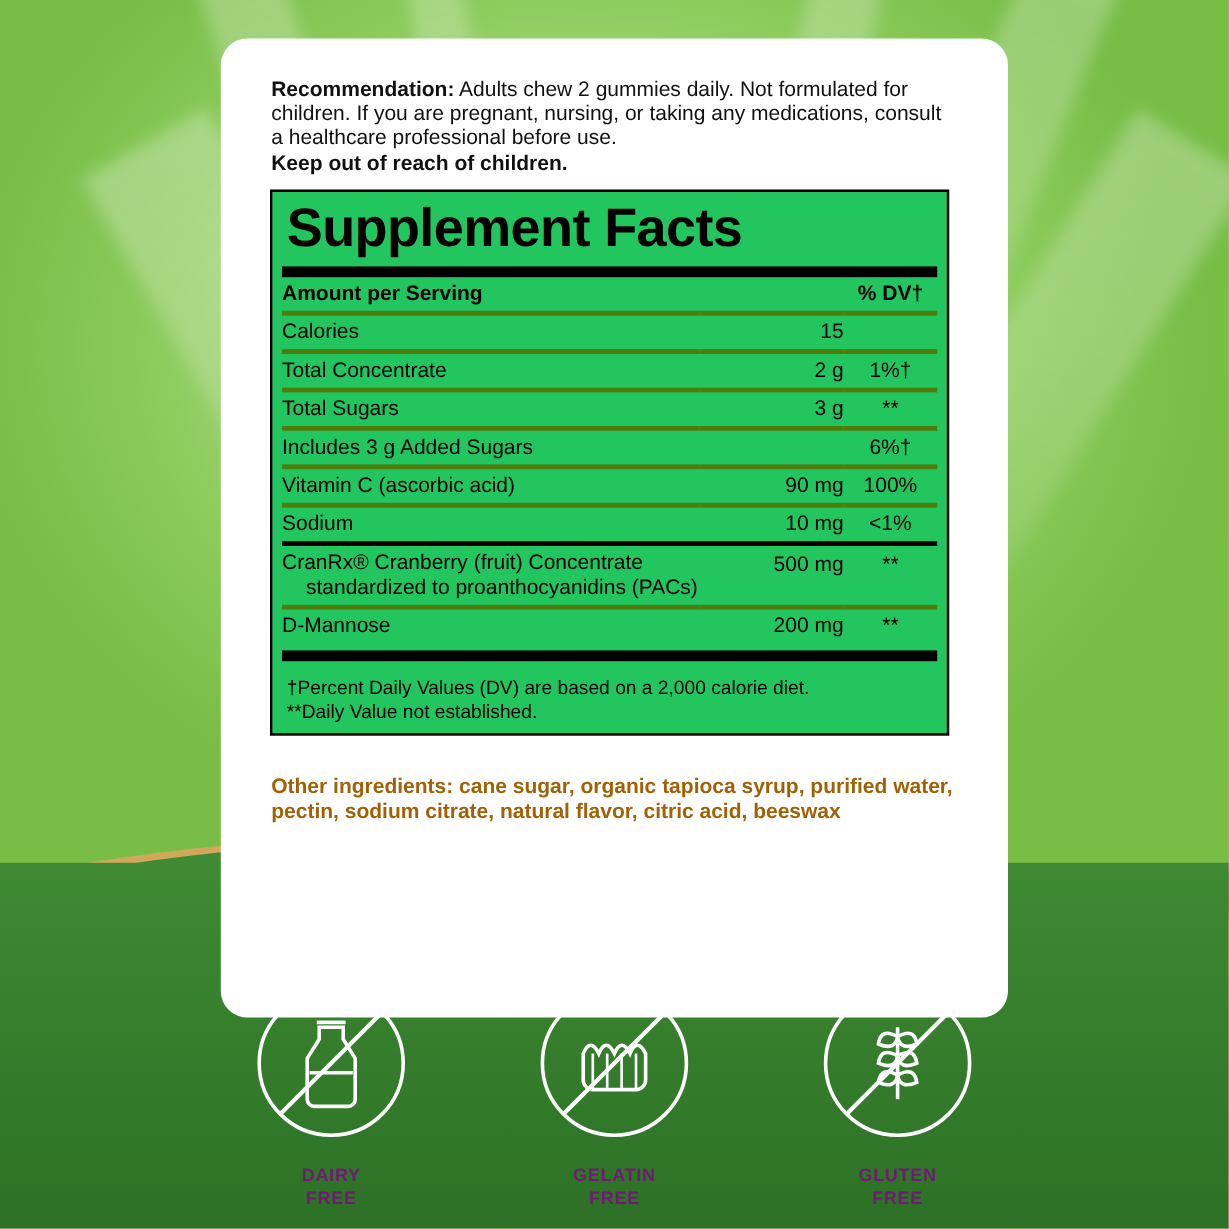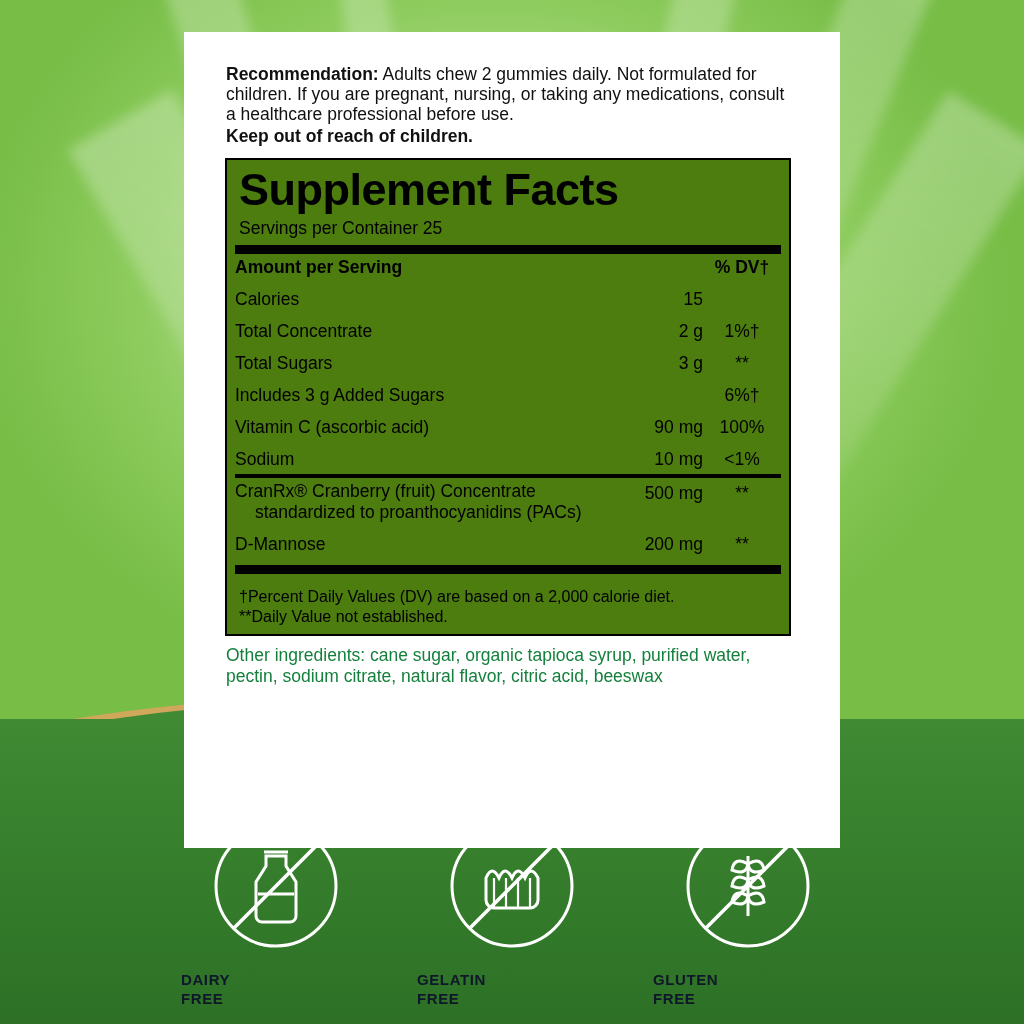--- a/index.html
+++ b/index.html
@@ -54,20 +54,21 @@
   }
 
   
   .label-panel {
     position: absolute;
     left: 184px;
     top: 32px;
     width: 656px;
     height: 816px;
     background: #ffffff;
+    border-radius: 22px;
   }
 
   .recommendation {
     position: absolute;
     left: 42px;
     top: 32px;
     width: 572px;
     font-size: 17.5px;
     line-height: 20px;
     color: #111111;
@@ -80,21 +81,21 @@
   }
 
   
   .sf-box {
     position: absolute;
     left: 41px;
     top: 126px;
     width: 566px;
     border: 2.5px solid #000;
     box-sizing: border-box;
-    background: #4d7c0f;
+    background: #22c55e;
     padding: 0 8px;
   }
   .sf-title {
     font-family: "Liberation Sans", sans-serif;
     font-weight: bold;
     font-size: 45px;
     line-height: 52px;
     letter-spacing: -0.5px;
     text-align: left;
     margin: 4px 0 2px 4px;
@@ -141,36 +142,38 @@
     padding: 13px 0 7px 4px;
     color: #000;
   }
   .other-ing {
     position: absolute;
     left: 42px;
     top: 613px;
     width: 574px;
     font-size: 17.5px;
     line-height: 21px;
-    color: #15803d;
+    color: #a16207;
+    font-weight: bold;
   }
 
   
   .badges {
     position: absolute;
     left: 0;
     bottom: 16px;
     width: 1024px;
     display: flex;
     justify-content: center;
     gap: 46px;
   }
   .badge {
     width: 190px;
-    color: #0f172a;
+    text-align: center;
+    color: #701a75;
   }
   .badge .circle {
     width: 140px;
     height: 140px;
     margin: 0 auto 14px auto;
   }
   .badge .cap {
     font-size: 15px;
     font-weight: bold;
     letter-spacing: 0.6px;
@@ -202,21 +205,20 @@
 
   <div class="label-panel">
 
     <div class="recommendation">
       <b>Recommendation:</b><span> Adults chew 2 gummies daily. Not formulated for children. If you are pregnant, nursing, or taking any medications, consult a healthcare professional before use.</span>
       <span class="keepout">Keep out of reach of children.</span>
     </div>
 
     <div class="sf-box">
       <div class="sf-title">Supplement Facts</div>
-      <div class="sf-serving">Servings per Container 25</div>
 
       <div class="rule-thick"></div>
 
       <table class="sf">
         <tbody>
             <tr class="hdr line">
           <td class="name">Amount per Serving</td>
           <td class="amt"></td>
           <td class="dv">% DV†</td>
         </tr>

